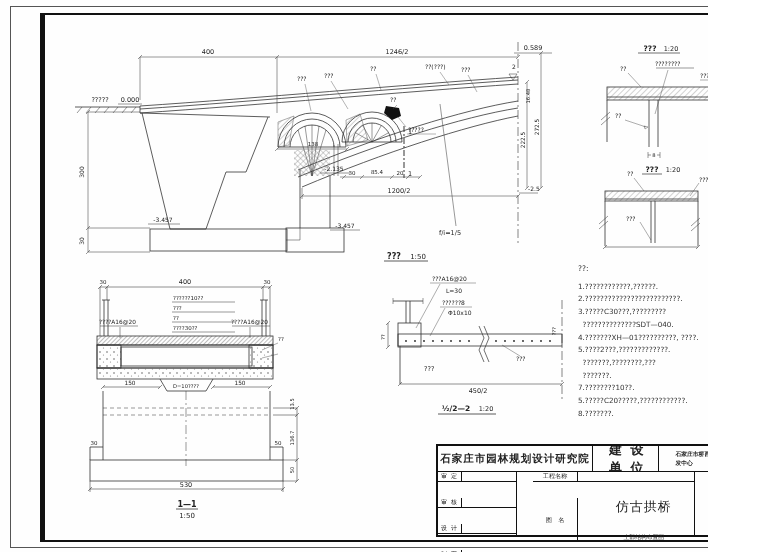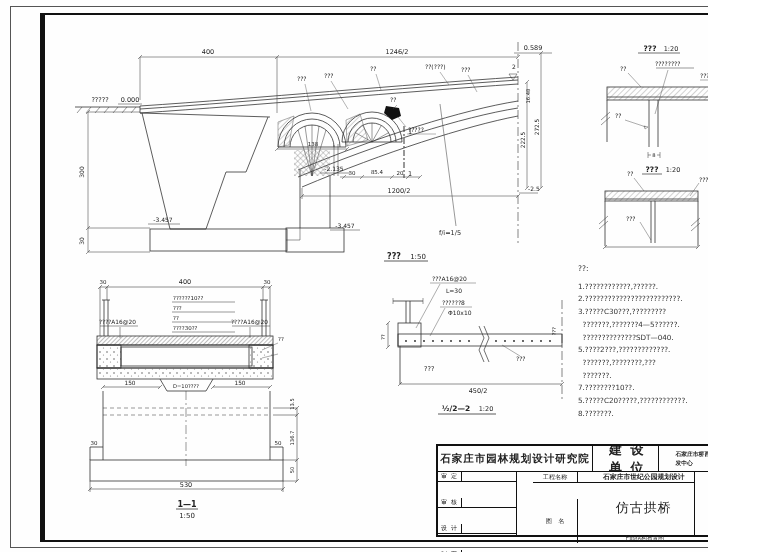--- a/index.html
+++ b/index.html
@@ -284,22 +284,22 @@
       <text x="456" y="411" font-size="7.5" font-weight="bold" text-anchor="middle">½/2—2</text>
       <text x="486" y="411" font-size="6.5" text-anchor="middle">1:20</text>
     </g>
   </svg>
 
   <div id="notes">
     <div class="nt">??:</div>
     <div class="nl">1.????????????,??????.</div>
     <div class="nl">2.?????????????????????????.</div>
     <div class="nl">3.?????C30???,?????????</div>
-    <div class="nl">  ???????,???????4—5??????.</div>
     <div class="nl">  ??????????????SDT—040.</div>
+    <div class="nl">4.???????XH—01??????????, ????.</div>
     <div class="nl">5.????2???,?????????????.</div>
     <div class="nl">  ???????,????????,???</div>
     <div class="nl">  ???????.</div>
     <div class="nl">7.????????10??.</div>
     <div class="nl">5.?????C20?????,????????????.</div>
     <div class="nl">8.???????.</div>
   </div>
 
   <div id="tb">
     <div class="tb-row tb-head">
@@ -322,21 +322,20 @@
             <div class="c val"></div>
           </div>
         <div class="sg">
             <div class="c lab">制 图</div>
             <div class="c val"></div>
           </div>
       </div>
       <div class="tb-mid">
         <div class="pm">
           <div class="c lab">工程名称</div>
-          <div class="c val">石家庄市世纪公园规划设计</div>
         </div>
         <div class="nm">
           <div class="c lab">图　名</div>
           <div class="c val">
             <div class="dn1">仿古拱桥</div>
             <div class="dn2">上部结构布置图</div>
           </div>
         </div>
       </div>
       <div class="tb-right">

